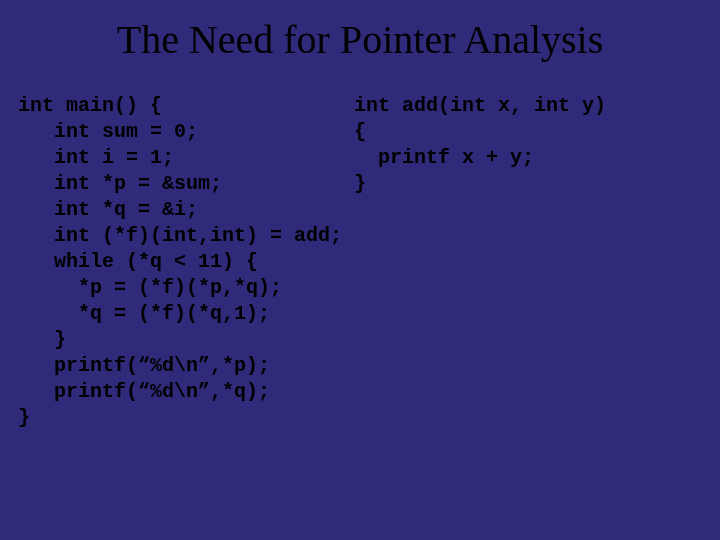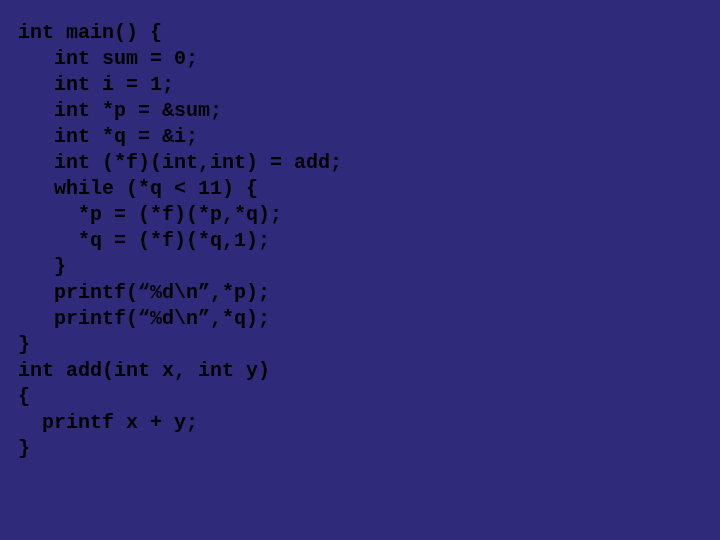--- a/index.html
+++ b/index.html
@@ -20,42 +20,43 @@
   }
   .title {
     font-size: 40px;
     text-align: center;
     padding-top: 16px;
     padding-bottom: 10px;
     font-weight: 400;
   }
   .body {
     display: flex;
-    flex-direction: column;
+    flex-direction: row;
     padding: 20px 18px 0 18px;
-    gap: 0;
+    gap: 12px;
   }
   .code {
     font-family: "Courier New", Courier, monospace;
     font-size: 20px;
     line-height: 1.3;
     white-space: pre;
     font-weight: bold;
   }
   .left {
     flex: 0 0 auto;
   }
   .right {
     flex: 0 0 auto;
   }
 </style>
 </head>
 <body>
 
 <div class="slide">
+  <div class="title">The Need for Pointer Analysis</div>
   <div class="body">
     <div class="code left">int main() {
    int sum = 0;
    int i = 1;
    int *p = &amp;sum;
    int *q = &amp;i;
    int (*f)(int,int) = add;
    while (*q &lt; 11) {
      *p = (*f)(*p,*q);
      *q = (*f)(*q,1);

